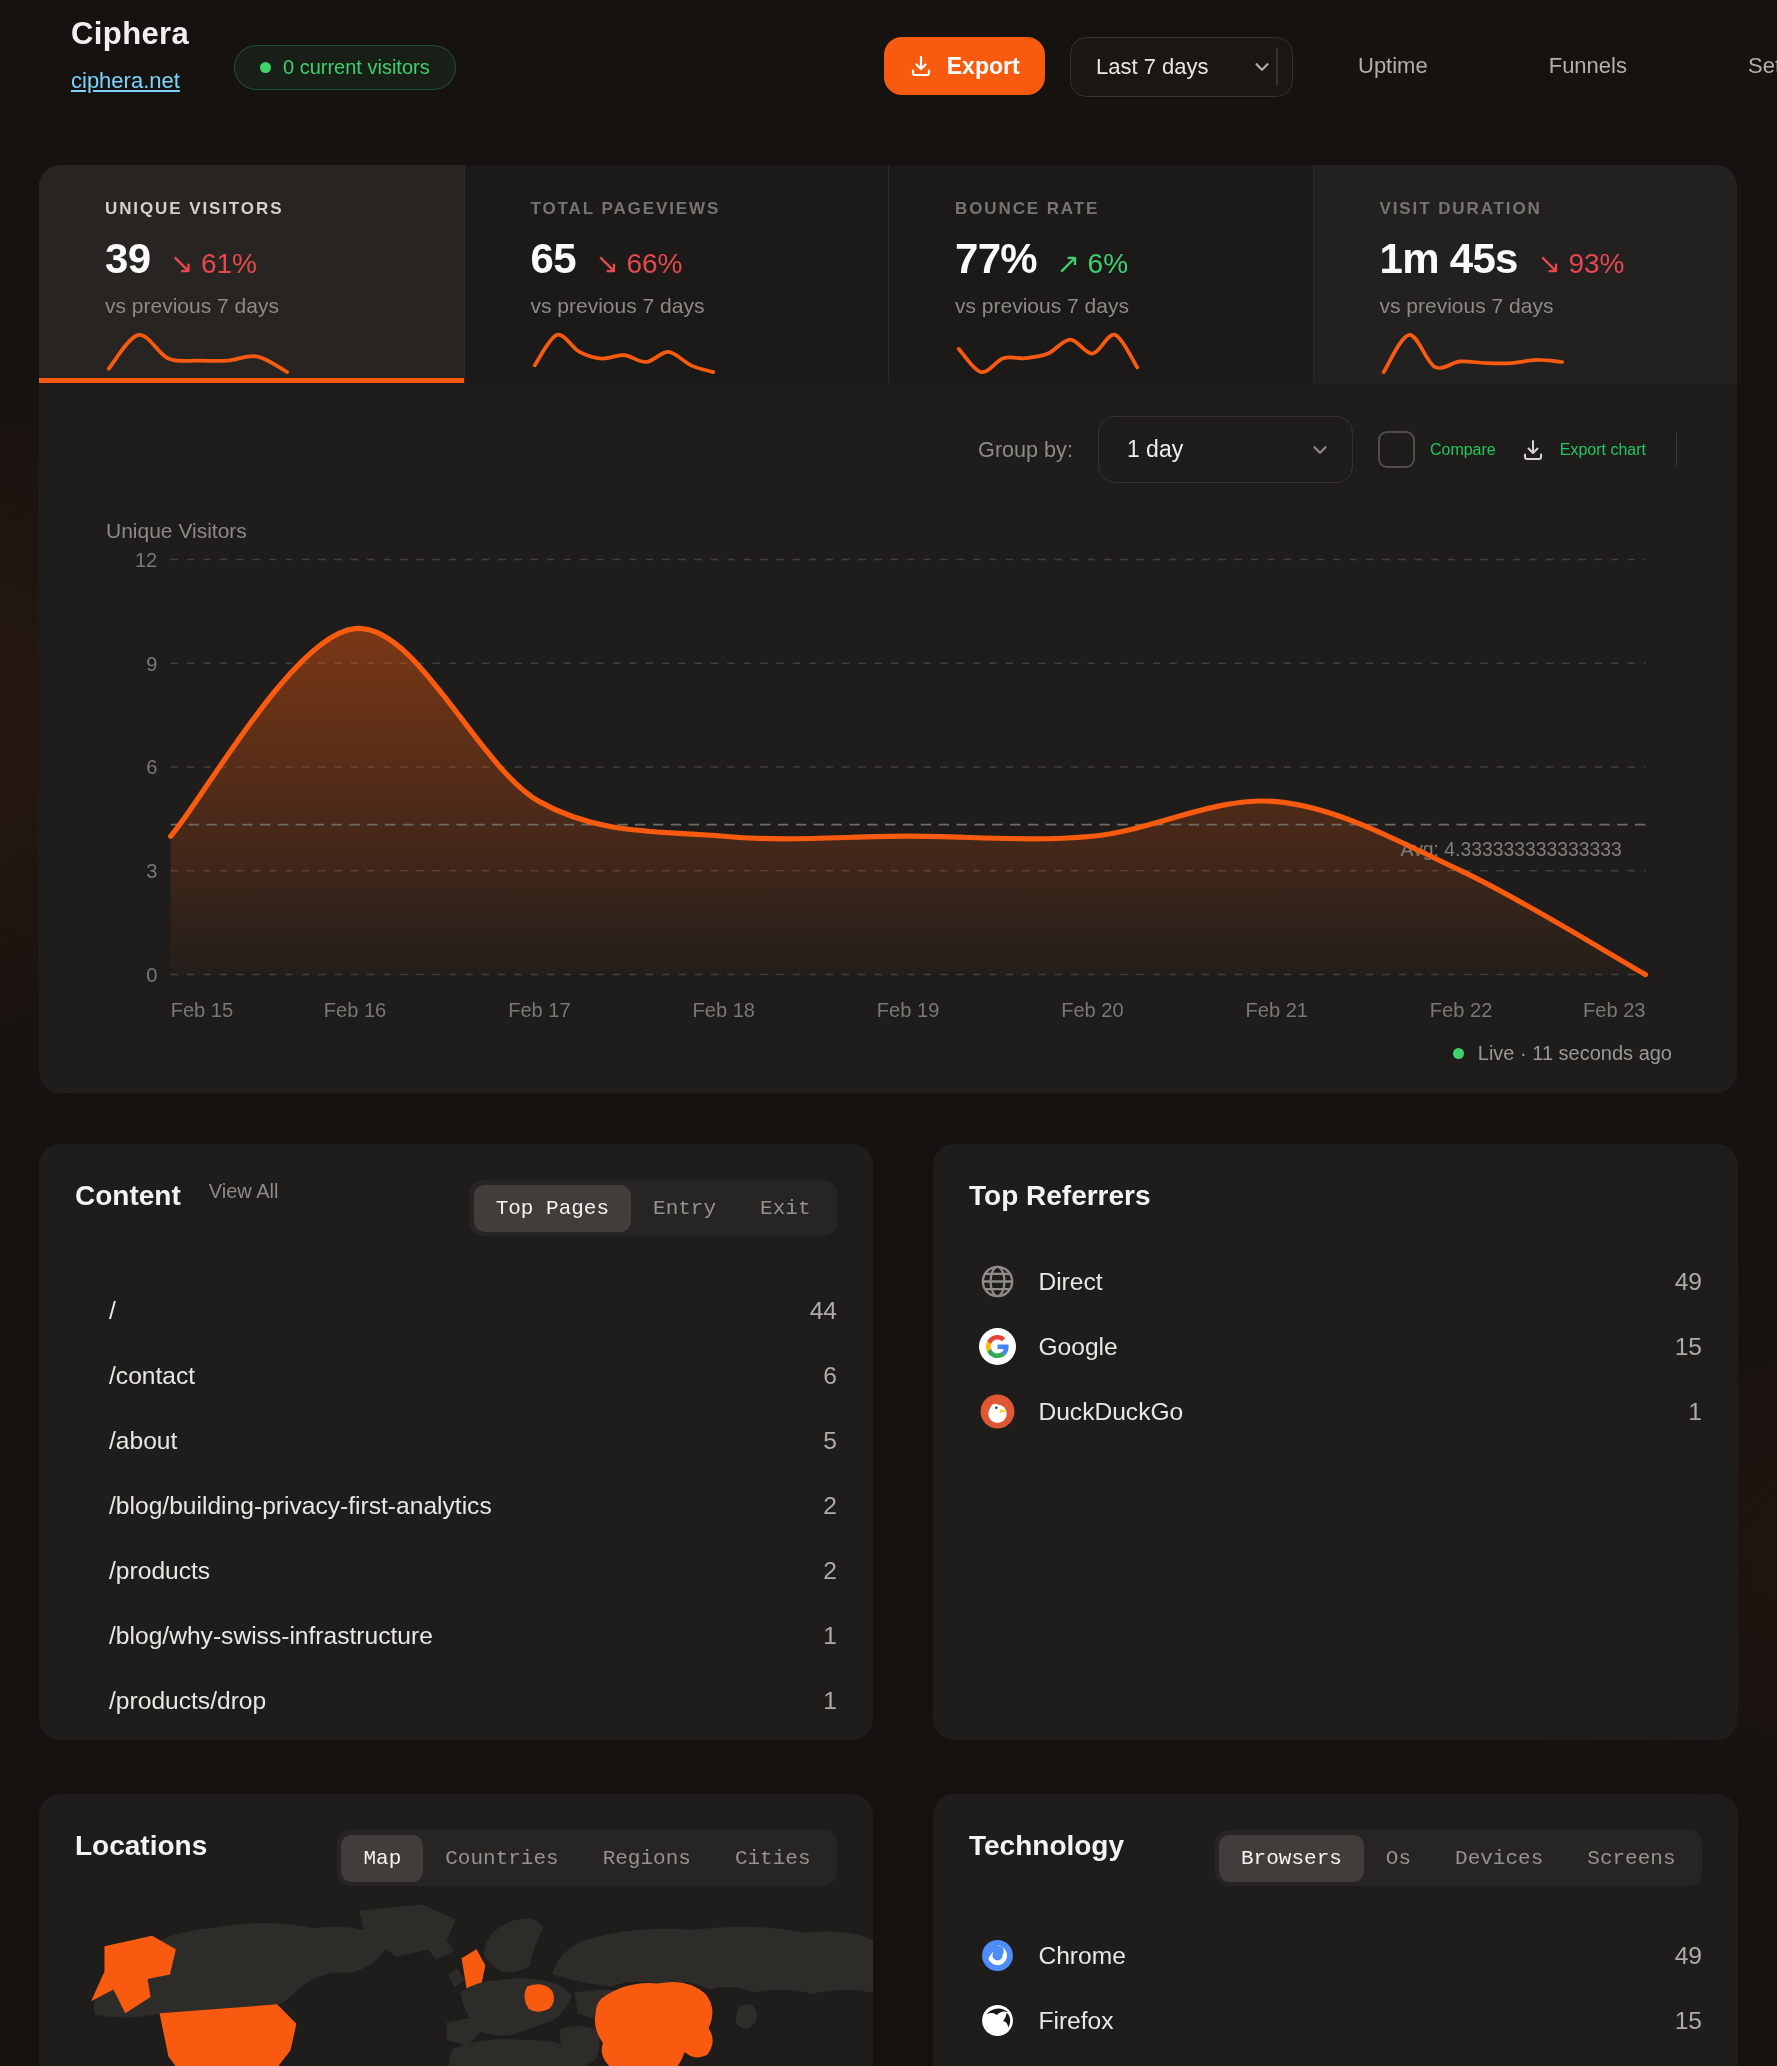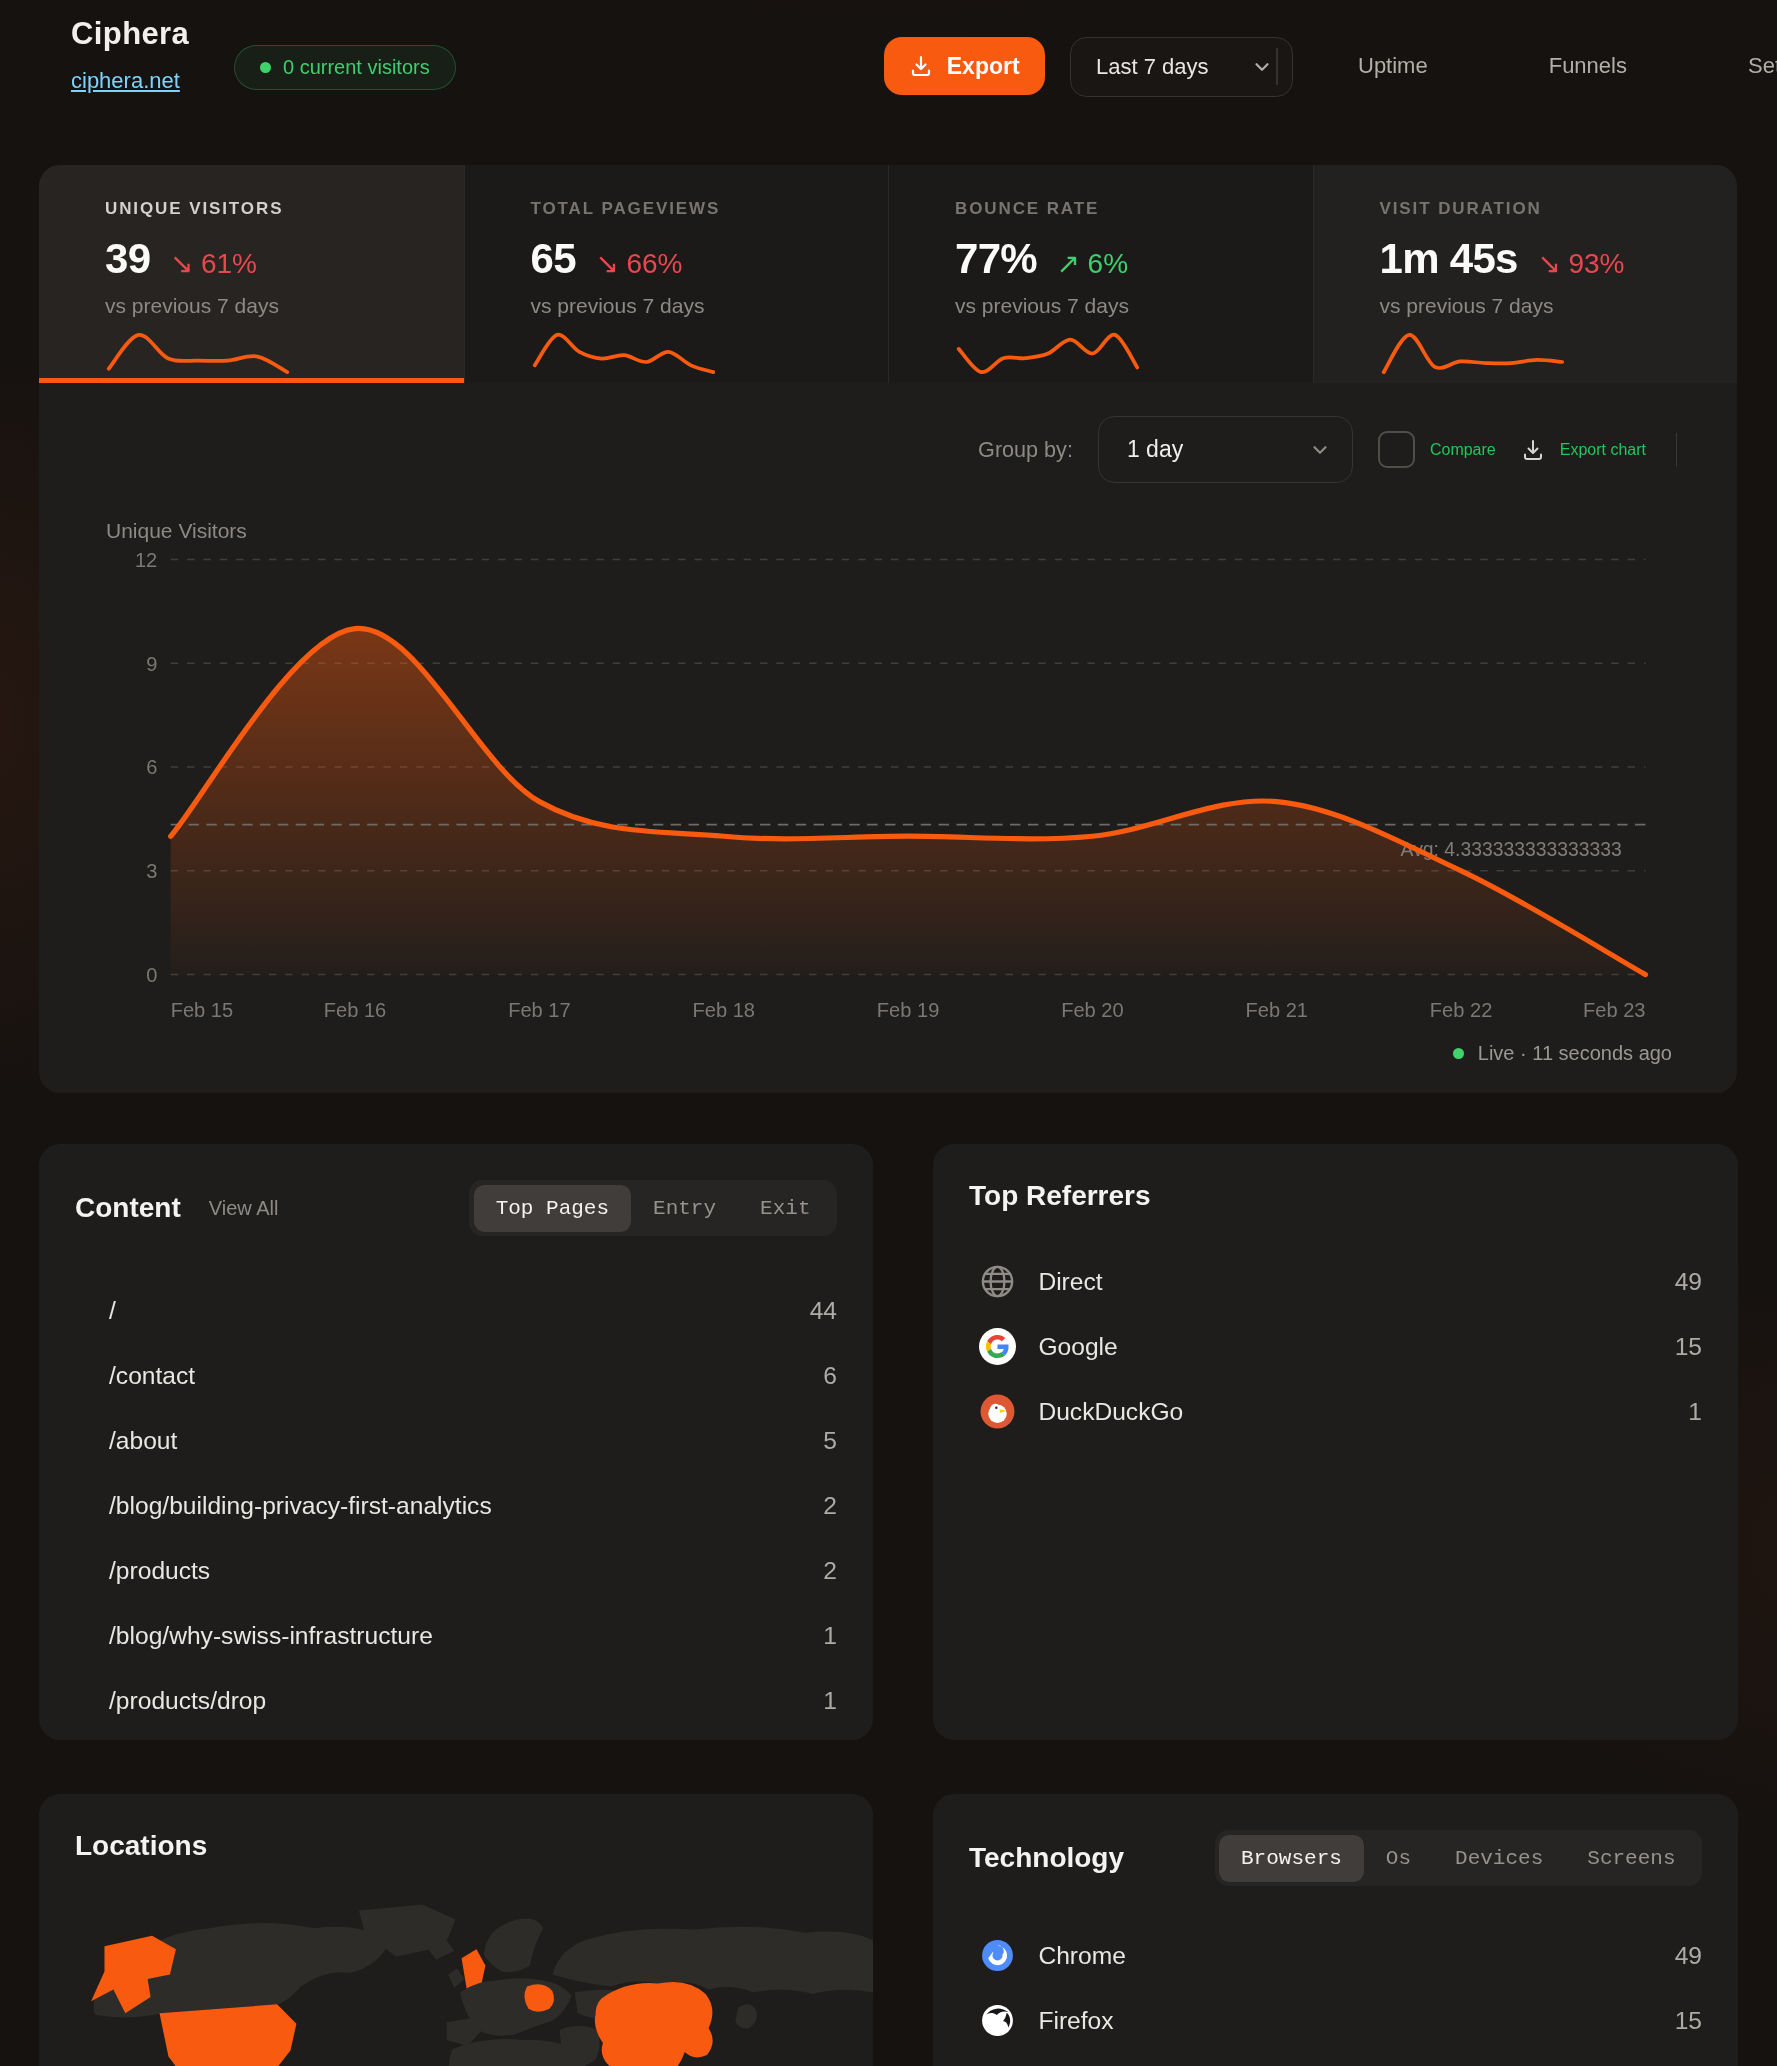--- a/index.html
+++ b/index.html
@@ -75,21 +75,21 @@
   .ylabel{left:67px;top:354px;font-size:21px;color:#8d8a86;}
   #chart-svg{left:0;top:218px;}
   .live{right:65px;top:877px;display:flex;align-items:center;gap:13.4px;font-size:20px;color:#9b9894;}
   
   .grid-row{left:39px;width:1698px;display:grid;grid-template-columns:834px 805px;gap:60px;}
   .row1{top:1144px;}
   .row2{top:1794px;}
   .card{background:#1f1d1b;border-radius:21px;position:relative;padding:36px;overflow:hidden;}
   .card.h800{height:524px;}
   .card.h520{height:353px;}
-  .card-head{display:flex;align-items:center;}
+  .card-head{display:flex;}
   .card-title{font-size:28px;font-weight:700;color:#f5f3f1;}
   .view-all{margin-left:28px;font-size:20px;color:#8d8a86;cursor:pointer;}
   .seg{margin-left:auto;display:flex;align-items:center;background:#272523;border-radius:13.4px;padding:4.5px;font-family:Liberation Mono, monospace;}
   .seg-btn{border:none;background:transparent;color:#96928e;font-size:21px;padding:12px 22px;border-radius:10.4px;cursor:pointer;font-family:inherit;}
   .seg-btn.active{background:#403d3a;color:#f4f2f0;}
   .list{margin-top:42px;}
   .list-row{display:flex;align-items:center;height:65px;padding-left:34px;cursor:pointer;}
   .list-path{font-size:24.6px;color:#e9e7e4;}
   .list-count{margin-left:auto;font-size:24.6px;color:#aeaba7;}
   .icon-row{padding-left:10.4px;}
@@ -325,20 +325,26 @@
           <span class="list-count">1</span>
         </div>
       </div>
   </section>
 </div>
 
 <div class="abs grid-row row2">
   <section class="card h520">
     <div class="card-head">
       <span class="card-title">Locations</span>
+      <div class="seg" id="loc-tabs">
+          <button class="seg-btn active">Map</button>
+          <button class="seg-btn">Countries</button>
+          <button class="seg-btn">Regions</button>
+          <button class="seg-btn">Cities</button>
+        </div>
     </div>
     <div class="map-wrap">
       <svg viewBox="0 0 1121 420" preserveAspectRatio="none">
 
         <path class="land" d="M75,150 Q65,95 130,80 Q150,42 230,34 Q300,20 370,34 Q430,26 472,50 Q458,84 418,94 Q386,88 352,112 Q332,134 320,136 L165,148 Q120,158 75,150 Z"></path>
 
         <path class="land" d="M430,10 L515,2 L560,22 L545,58 L480,72 L438,40 Z"></path>
 
         <path class="land" d="M520,58 l28,-8 l10,14 l-24,12 Z"></path>
 

